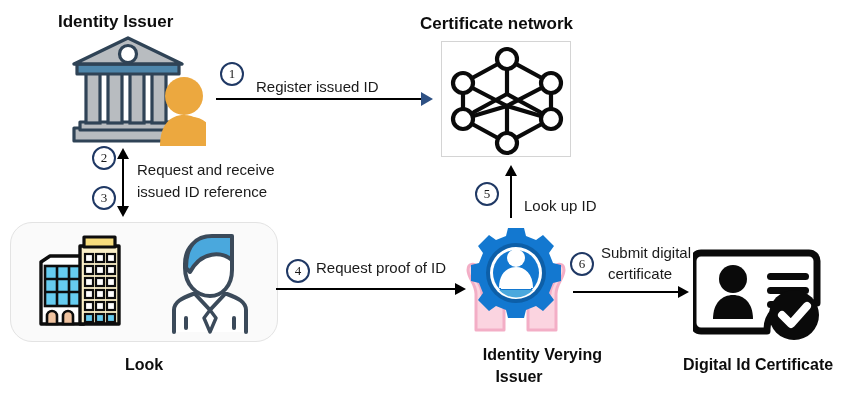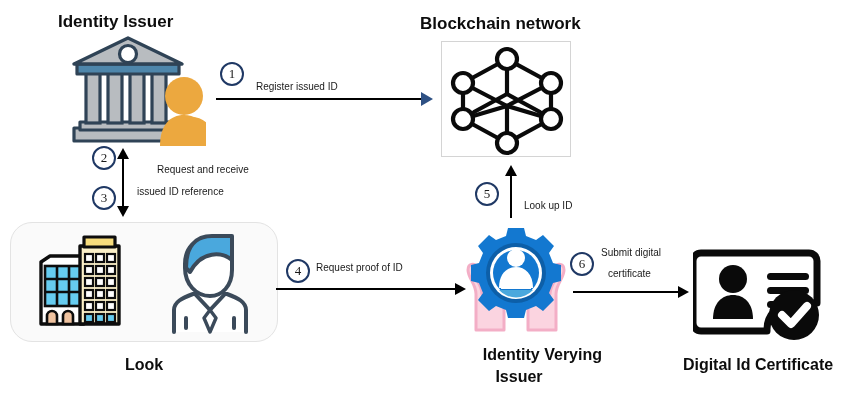--- a/index.html
+++ b/index.html
@@ -15,21 +15,21 @@
     font-weight:bold;font-size:17px;line-height:20px;color:#0d0d0d;
     white-space:nowrap;
   }
   .caption{
     font-weight:bold;font-size:16px;line-height:19px;color:#0d0d0d;
     text-align:center;
   }
 
   
   .steplabel{
-    font-size:10px;line-height:18px;color:#1a1a1a;white-space:nowrap;
+    font-size:15px;line-height:18px;color:#1a1a1a;white-space:nowrap;
   }
 
   
   .numcircle{
     width:24px;height:24px;border-radius:50%;
     border:2px solid #1f3864;background:#ffffff;
     display:flex;align-items:center;justify-content:center;
     font-size:13px;color:#1a1a1a;font-family:"Liberation Serif", serif;
     box-sizing:border-box;
   }
@@ -91,21 +91,21 @@
   </svg>
 </div>
 
 <div class="abs" style="left:220px;top:62px;">
   <div class="numcircle">1</div>
 </div>
 <div class="abs steplabel" style="left:256px;top:78px;">Register issued ID</div>
 <div class="abs hline" style="left:216px;top:98px;width:206px;"></div>
 <div class="abs arrowhead-right-blue" style="left:421px;top:92px;"></div>
 
-<div class="abs title" style="left:420px;top:14px;width:200px;">Blockchain network</div>
+<div class="abs title" style="left:420px;top:14px;width:200px;">Certificate network</div>
 
 <div class="abs chain-box" style="left:441px;top:41px;width:130px;height:116px;">
   <div style="position:absolute;left:2px;top:2px;">
     <svg width="126" height="112" viewBox="0 0 126 112" xmlns="http://www.w3.org/2000/svg">
       <g stroke="#0a0a0a" stroke-width="4.2" fill="none" stroke-linecap="round">
 
         <line x1="63" y1="15" x2="19" y2="39"></line>
         <line x1="63" y1="15" x2="107" y2="39"></line>
         <line x1="19" y1="39" x2="19" y2="75"></line>
         <line x1="107" y1="39" x2="107" y2="75"></line>
@@ -135,21 +135,21 @@
 
 <div class="abs" style="left:92px;top:146px;">
   <div class="numcircle">2</div>
 </div>
 <div class="abs" style="left:92px;top:186px;">
   <div class="numcircle">3</div>
 </div>
 <div class="abs arrowhead-up" style="left:117px;top:148px;"></div>
 <div class="abs vline" style="left:122px;top:157px;height:52px;"></div>
 <div class="abs arrowhead-down" style="left:117px;top:206px;"></div>
-<div class="abs steplabel" style="left:137px;top:161px;margin-left:20px;">Request and receive</div>
+<div class="abs steplabel" style="left:137px;top:161px;">Request and receive</div>
 <div class="abs steplabel" style="left:137px;top:183px;">issued ID reference</div>
 
 <div class="abs" style="left:475px;top:182px;">
   <div class="numcircle">5</div>
 </div>
 <div class="abs arrowhead-up" style="left:505px;top:165px;"></div>
 <div class="abs vline" style="left:510px;top:174px;height:44px;"></div>
 <div class="abs steplabel" style="left:524px;top:186px;margin-top:11px;">Look up ID</div>
 
 <div class="abs users-box" style="left:10px;top:222px;width:268px;height:120px;"></div>

